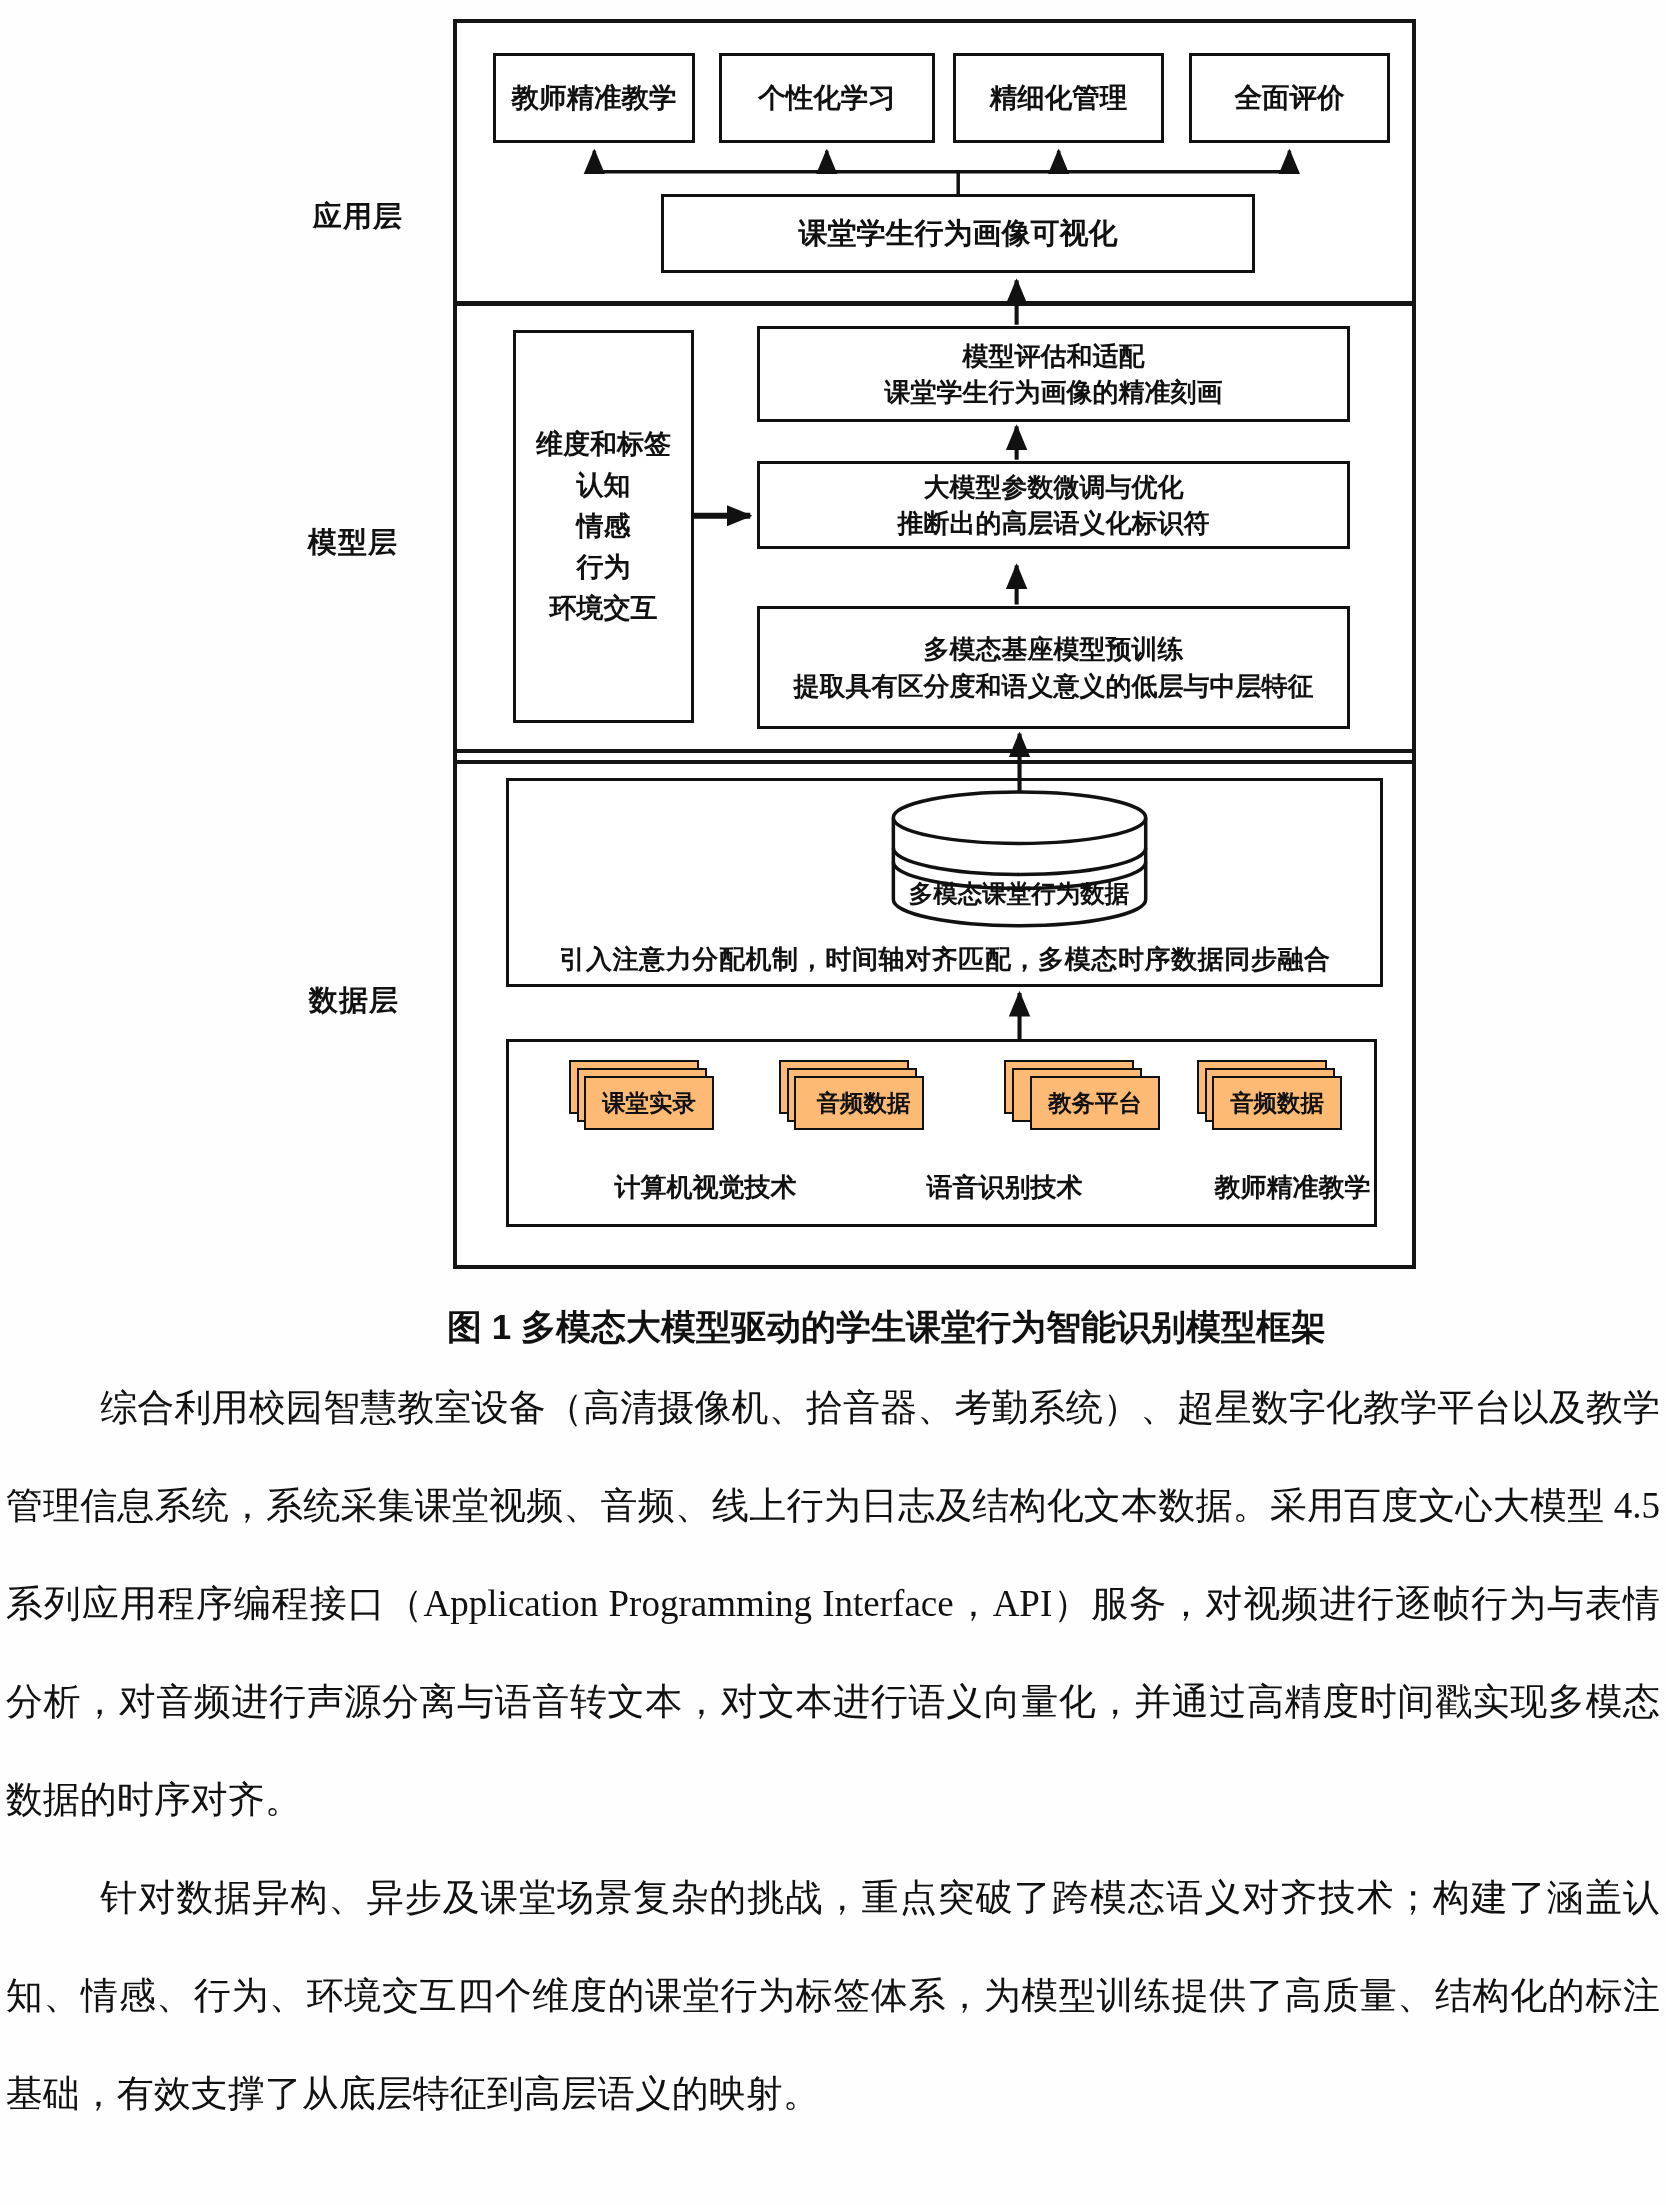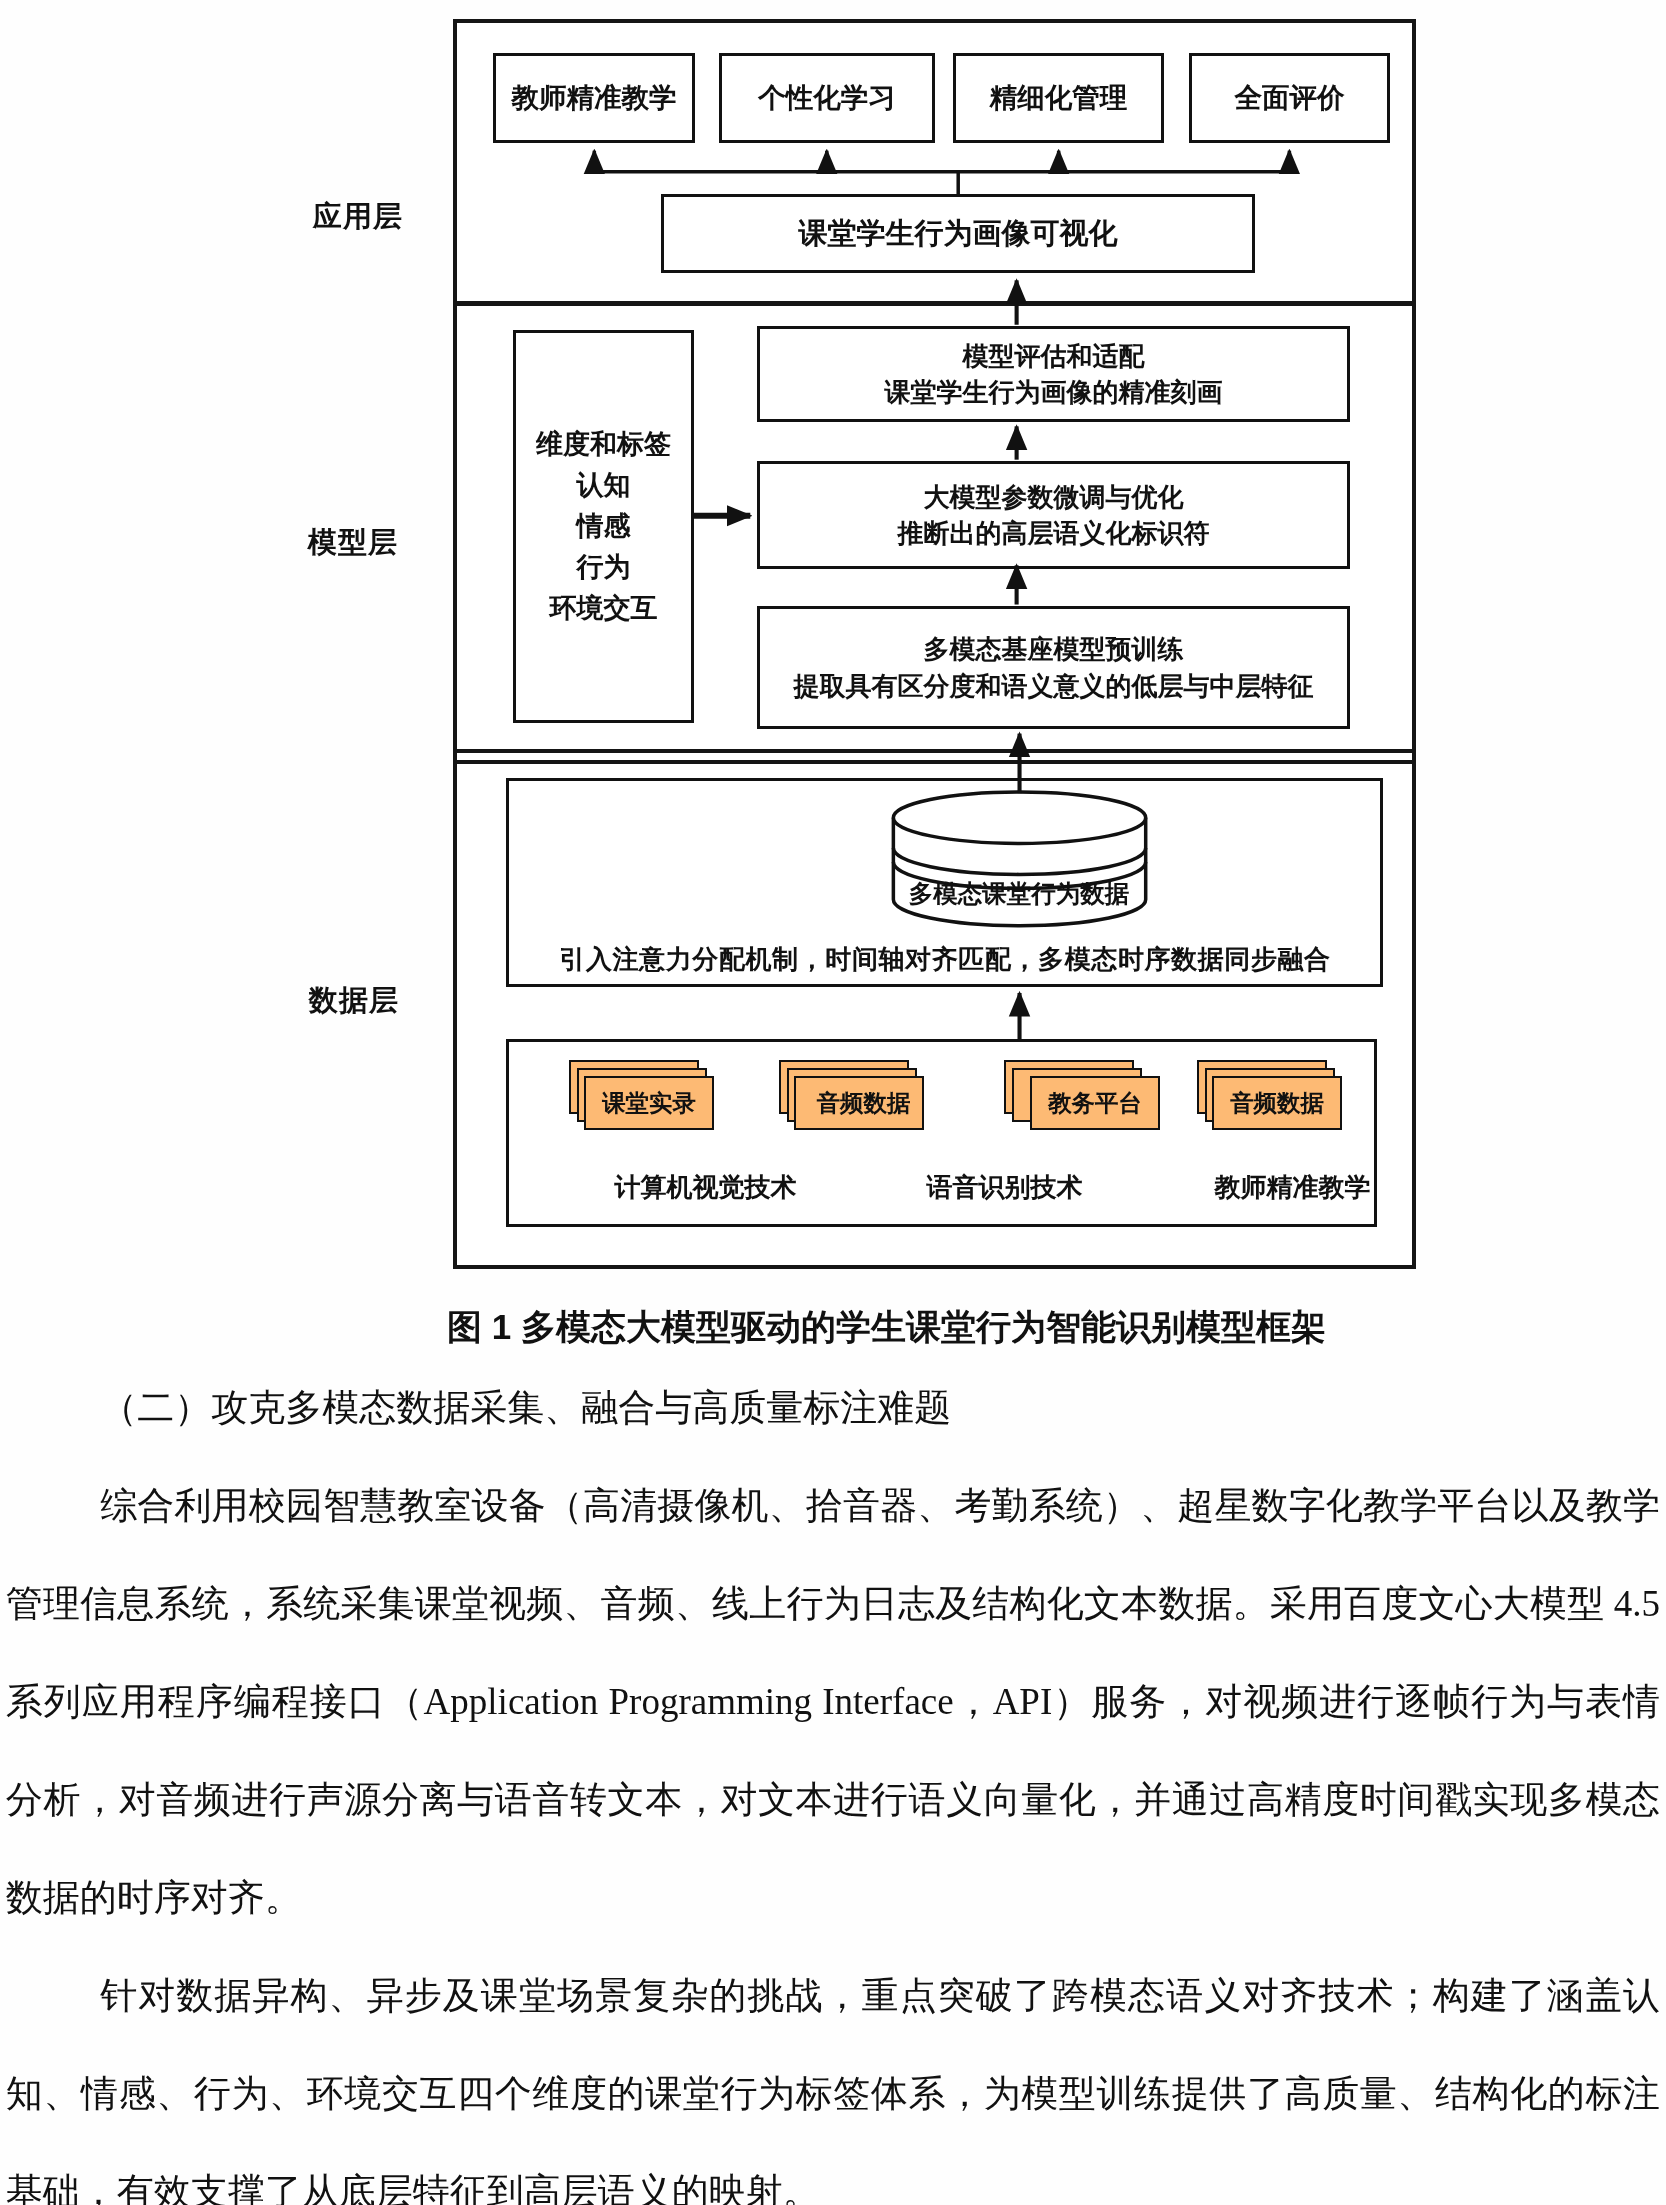--- a/index.html
+++ b/index.html
@@ -104,21 +104,21 @@
       <span>行为</span>
       <span>环境交互</span>
     </div>
 
     <div class="fbox two-line" style="left:757px;top:326px;width:593px;height:96px;font-size:26px;">
       <div>
         <span>模型评估和适配</span>
         <span>课堂学生行为画像的精准刻画</span>
       </div>
     </div>
-    <div class="fbox two-line" style="left:757px;top:461px;width:593px;height:108px;font-size:26px;">
+    <div class="fbox two-line" style="left:757px;top:461px;width:593px;height:88px;font-size:26px;">
       <div>
         <span>大模型参数微调与优化</span>
         <span>推断出的高层语义化标识符</span>
       </div>
     </div>
     <div class="fbox two-line" style="left:757px;top:606px;width:593px;height:123px;font-size:26px;">
       <div>
         <span>多模态基座模型预训练</span>
         <span>提取具有区分度和语义意义的低层与中层特征</span>
       </div>
@@ -194,19 +194,18 @@
 
     <div class="tech-label" style="left:571px;top:1170px;">计算机视觉技术</div>
     <div class="tech-label" style="left:870px;top:1170px;">语音识别技术</div>
     <div class="tech-label" style="left:1158px;top:1170px;">教师精准教学</div>
 
   </div>
 
   <div class="caption">图 1 多模态大模型驱动的学生课堂行为智能识别模型框架</div>
 
   <div class="body-text">
-    <p>（二）攻克多模态数据采集、融合与高质量标注难题</p>
     <p>综合利用校园智慧教室设备（高清摄像机、拾音器、考勤系统）、超星数字化教学平台以及教学管理信息系统，系统采集课堂视频、音频、线上行为日志及结构化文本数据。采用百度文心大模型 4.5 系列应用程序编程接口（Application Programming Interface，API）服务，对视频进行逐帧行为与表情分析，对音频进行声源分离与语音转文本，对文本进行语义向量化，并通过高精度时间戳实现多模态数据的时序对齐。</p>
     <p>针对数据异构、异步及课堂场景复杂的挑战，重点突破了跨模态语义对齐技术；构建了涵盖认知、情感、行为、环境交互四个维度的课堂行为标签体系，为模型训练提供了高质量、结构化的标注基础，有效支撑了从底层特征到高层语义的映射。</p>
   </div>
 
 </div>
 
 
 </body></html>

